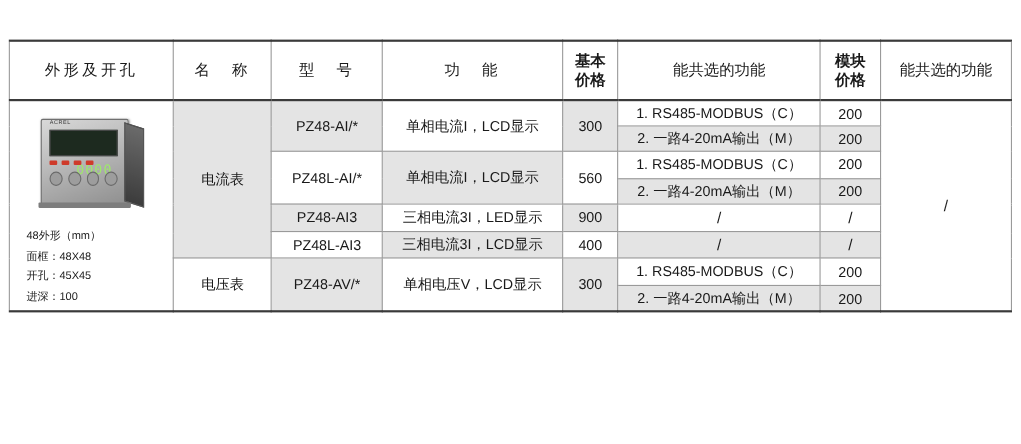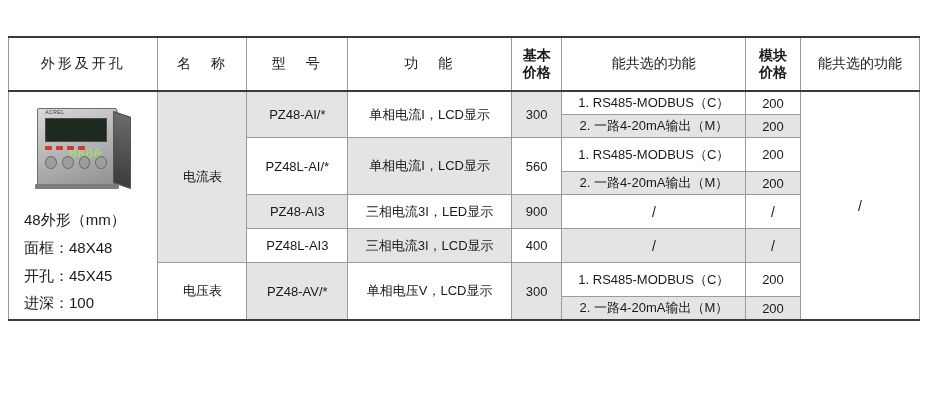--- a/index.html
+++ b/index.html
@@ -120,21 +120,21 @@
     border:1px solid #6b6b6b;border-radius:50%;display:block;
   }
   .meter .base{
     position:absolute;left:4px;top:84px;
     width:84px;height:5px;background:#7d7d7d;border-radius:1px;
   }
 
   .dims{
     text-align:left;
     line-height:1.85;
-    font-size:15px;
+    font-size:10px;
     padding-left:12px;
     width:100%;
     box-sizing:border-box;
   }
   .slash{font-size:14px;}
 </style>
 </head>
 <body>
 
 <div class="page">

